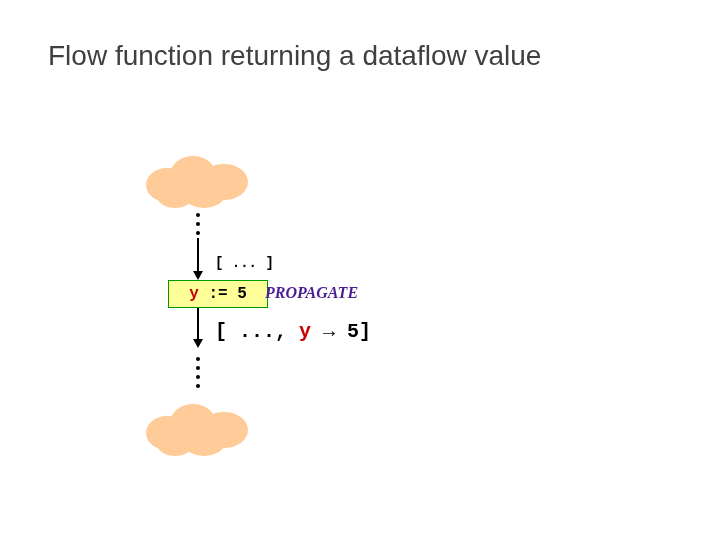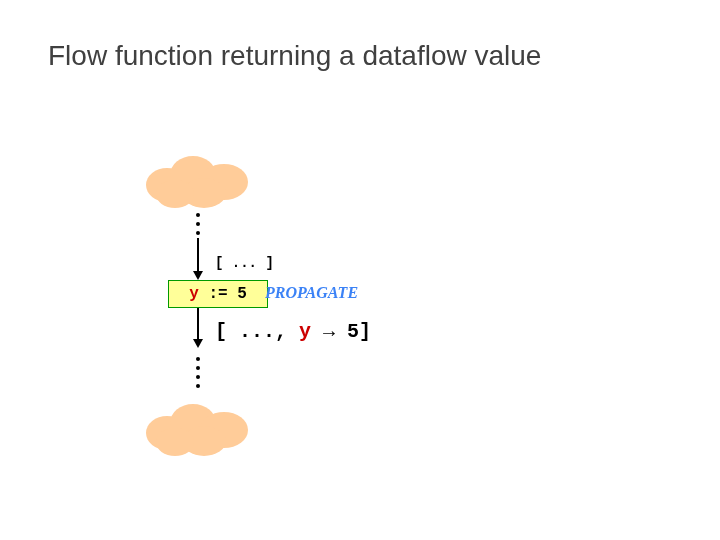--- a/index.html
+++ b/index.html
@@ -8,21 +8,21 @@
   .cloud{position:absolute;width:120px;height:60px;}
   .cloud .bubble{position:absolute;background:#ffcc99;border-radius:50%;}
   .dots{position:absolute;left:194px;width:8px;text-align:center;}
   .dots .dot{width:4px;height:4px;background:#000;border-radius:50%;margin:5px auto;}
   .arrow-line{position:absolute;left:197px;width:2px;background:#000;}
   .arrow-head{position:absolute;left:193px;width:0;height:0;border-left:5px solid transparent;border-right:5px solid transparent;border-top:9px solid #000;}
   .label-in{position:absolute;font-family:"Courier New",monospace;font-weight:bold;color:#000;font-size:14px;}
   .stmt-box{position:absolute;left:148px;top:280px;width:100px;height:28px;background:#ffff99;border:1px solid #009900;box-sizing:border-box;text-align:center;line-height:26px;font-family:"Courier New",monospace;font-weight:bold;margin-left:20px;}
   .stmt-box .var{color:#cc0000;}
   .stmt-box .rest{color:#000;}
-  .propagate{position:absolute;left:265px;top:284px;font-family:Georgia,"Times New Roman",serif;font-style:italic;font-weight:bold;font-size:16px;color:#3b82f6;}
+  .propagate{position:absolute;left:265px;top:284px;font-family:Georgia,"Times New Roman",serif;font-style:italic;font-weight:bold;font-size:16px;color:#4c1d95;}
   .label-out{position:absolute;font-family:"Courier New",monospace;font-weight:bold;font-size:20px;color:#000;}
   .label-out .var{color:#cc0000;}
 </style>
 </head>
 <body>
 <div class="slide">
 
 <div class="title">Flow function returning a dataflow value</div>
 
 <div class="cloud" style="left:138px;top:150px;">

